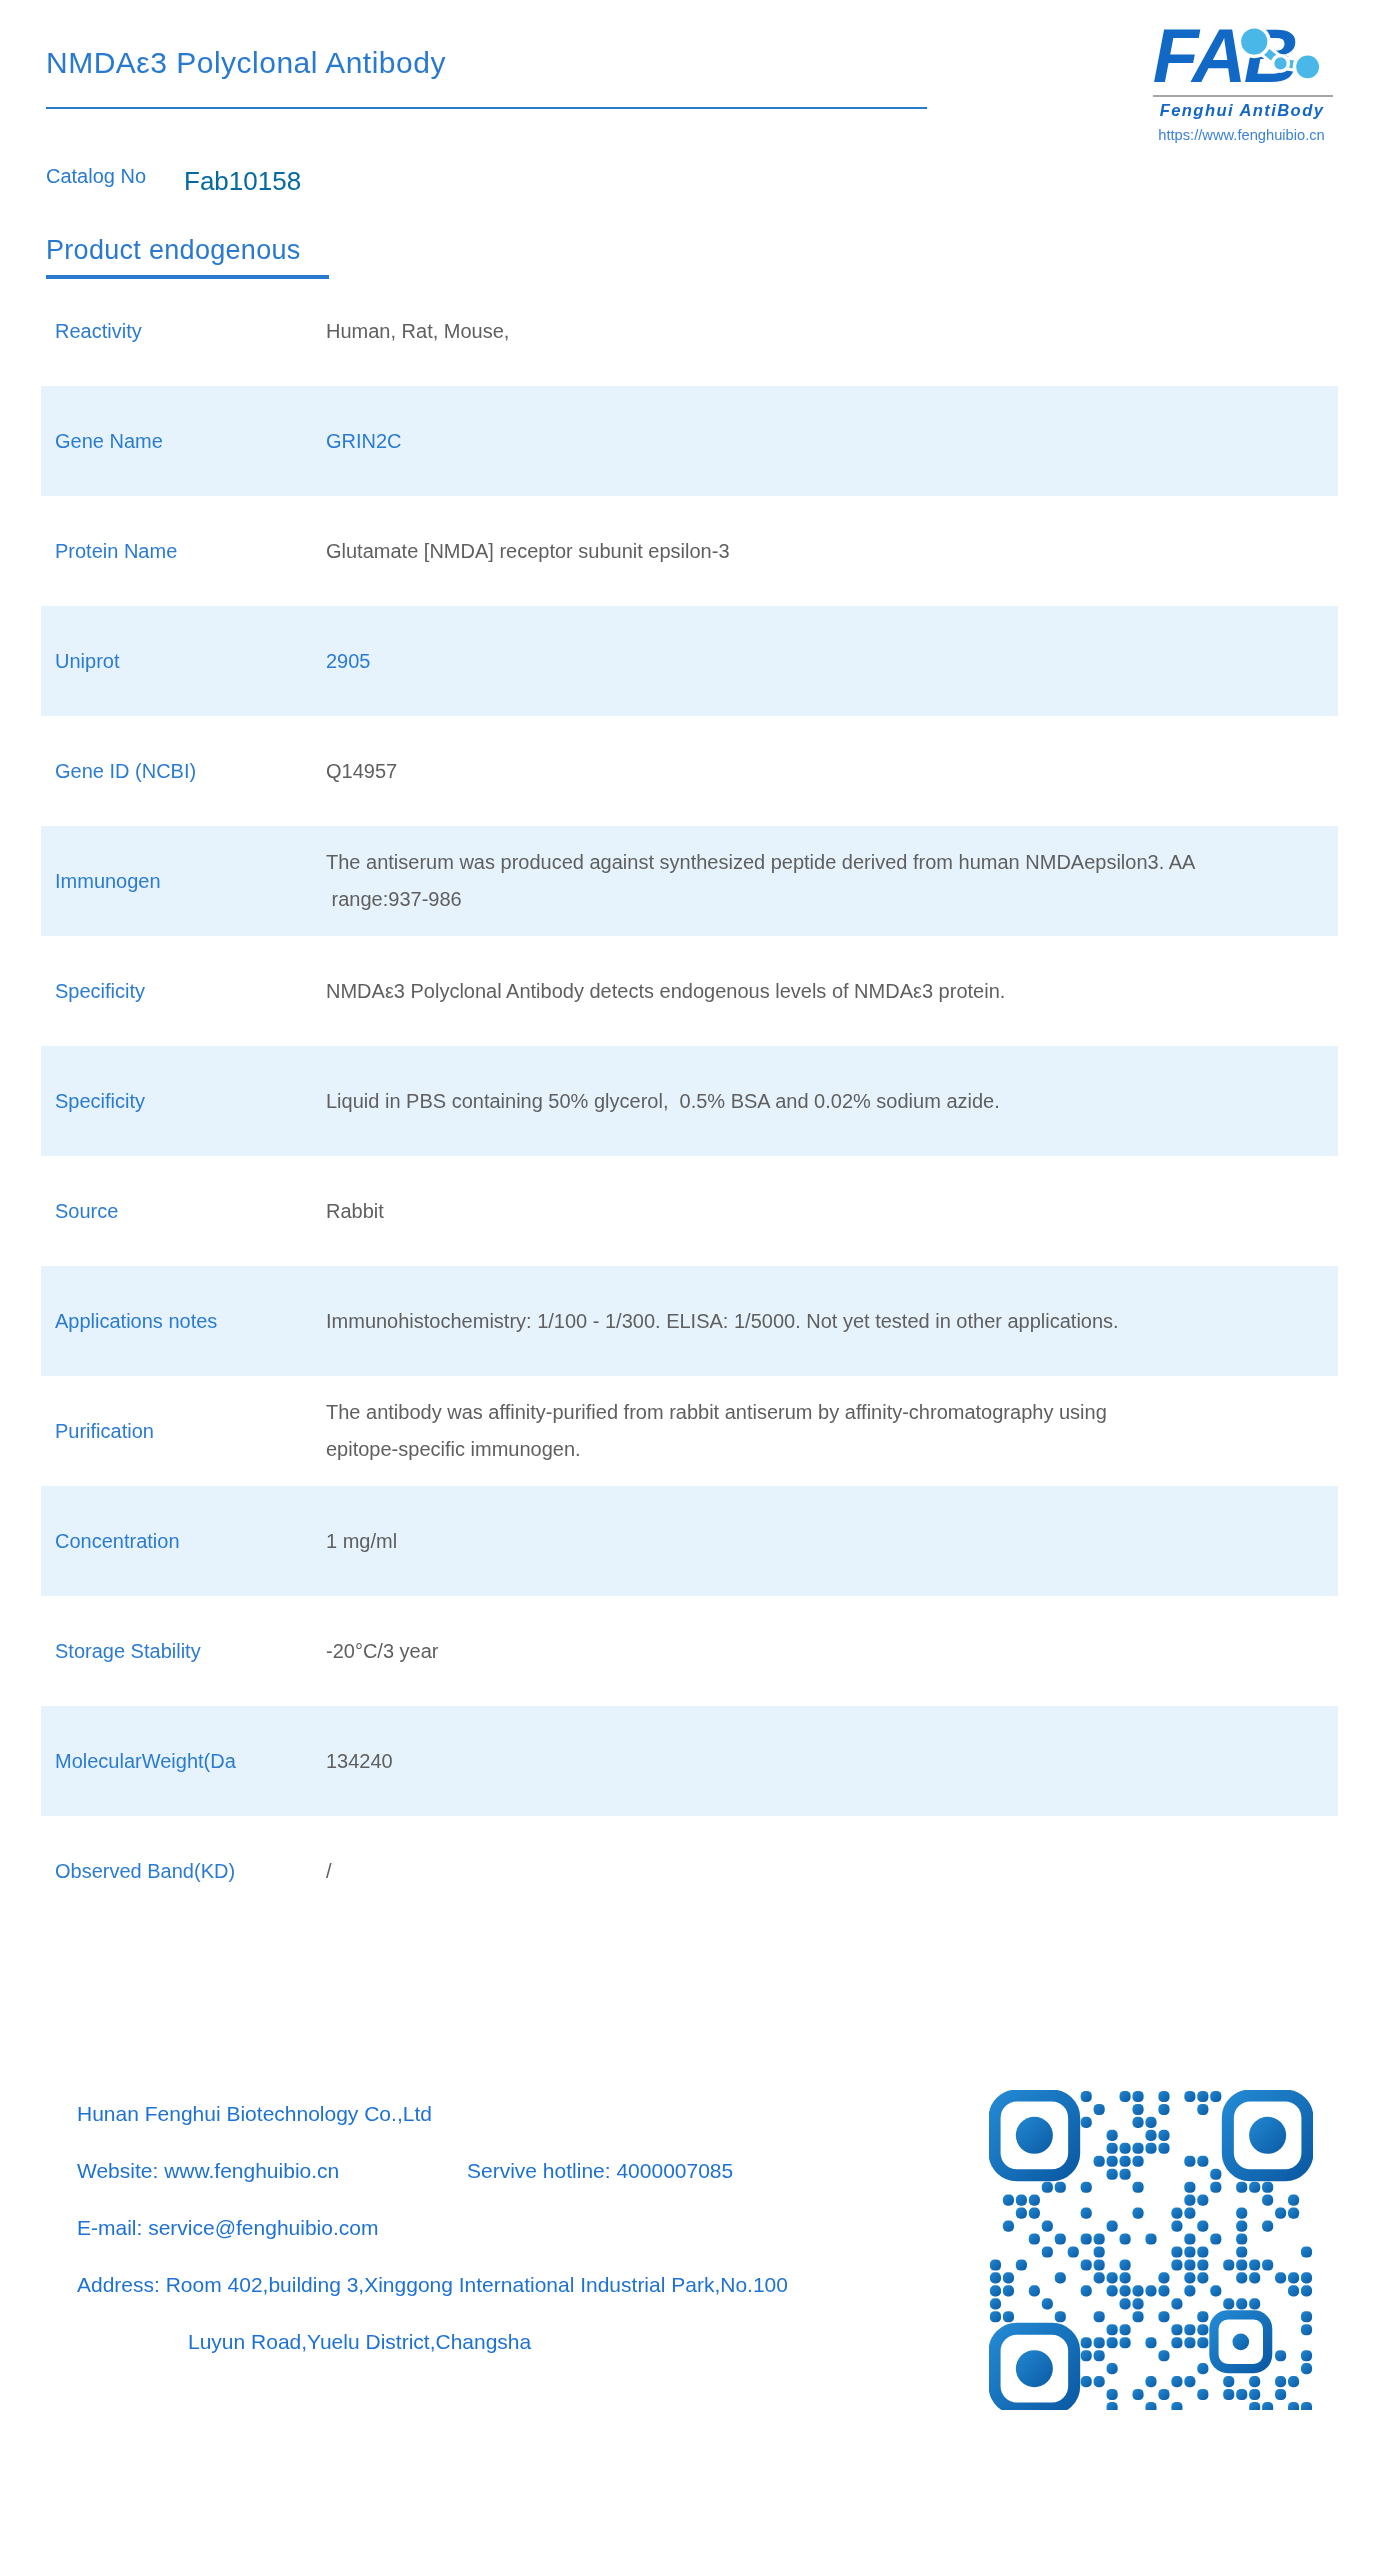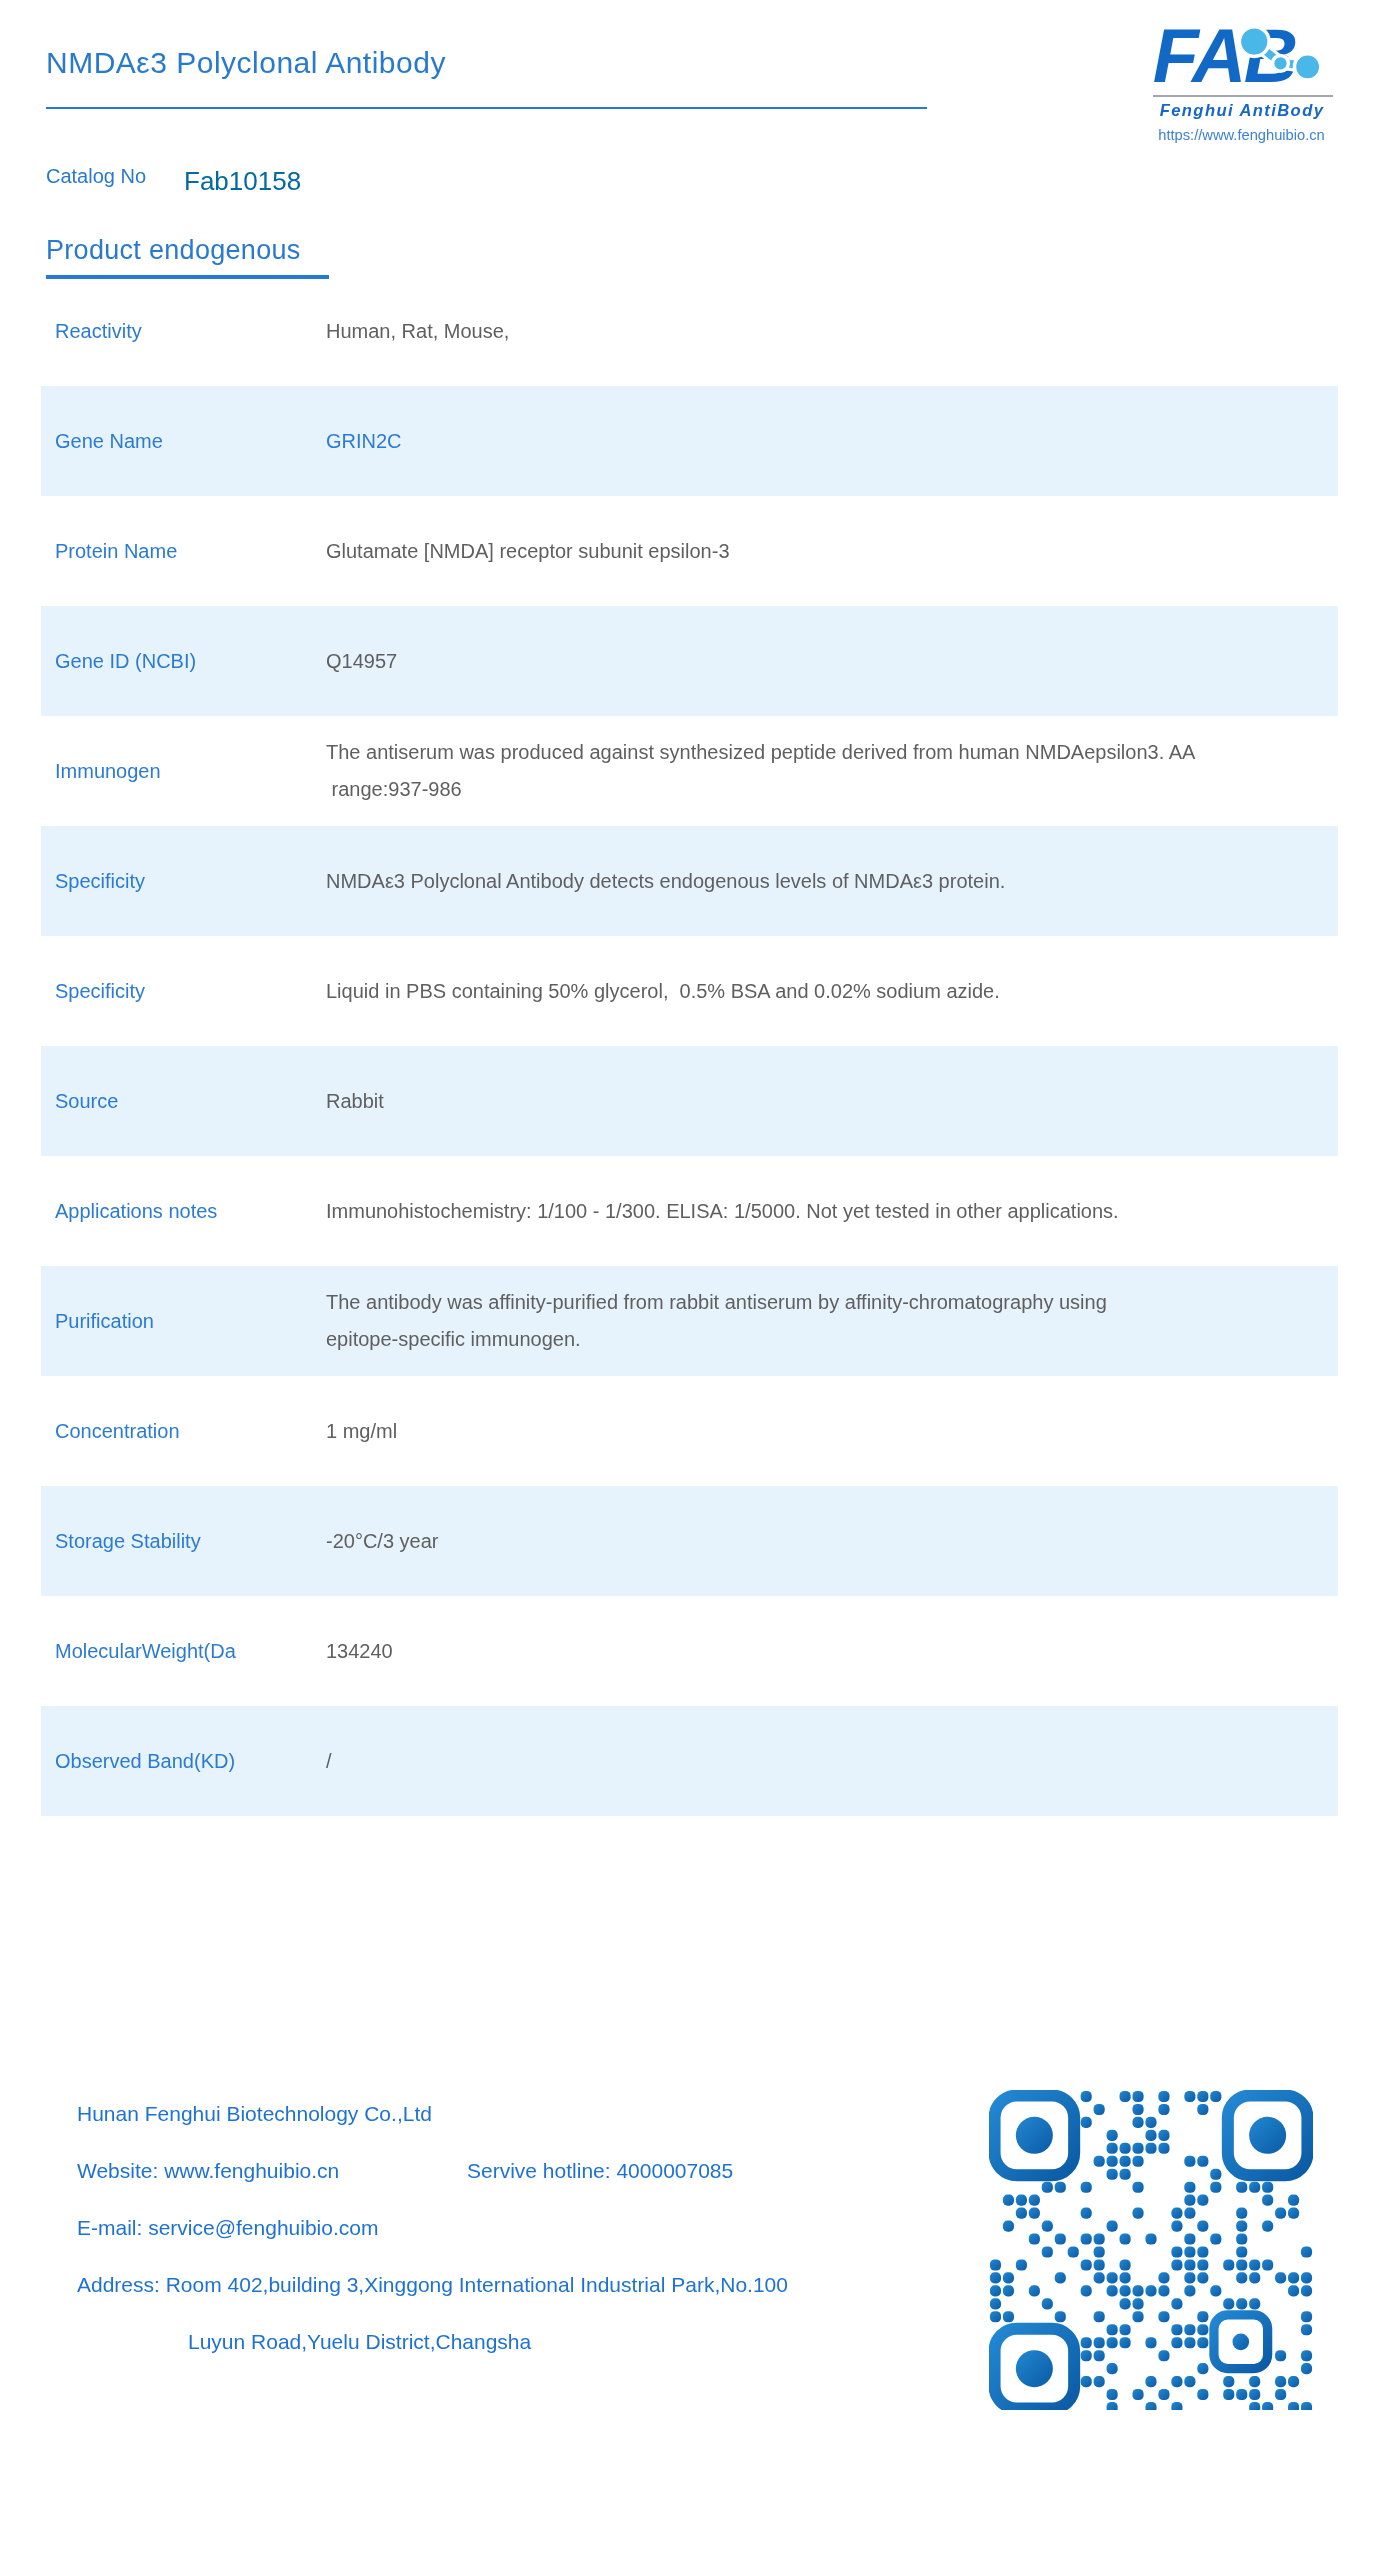--- a/index.html
+++ b/index.html
@@ -110,20 +110,24 @@
       <div class="tlabel">Reactivity</div>
       <div class="tvalue">Human, Rat, Mouse,</div>
     </div>
     <div class="trow">
       <div class="tlabel">Gene Name</div>
       <div class="tvalue blue-val">GRIN2C</div>
     </div>
     <div class="trow">
       <div class="tlabel">Protein Name</div>
       <div class="tvalue">Glutamate [NMDA] receptor subunit epsilon-3</div>
+    </div>
+    <div class="trow">
+      <div class="tlabel">Uniprot</div>
+      <div class="tvalue blue-val">2905</div>
     </div>
     <div class="trow">
       <div class="tlabel">Gene ID (NCBI)</div>
       <div class="tvalue">Q14957</div>
     </div>
     <div class="trow">
       <div class="tlabel">Immunogen</div>
       <div class="tvalue">The antiserum was produced against synthesized peptide derived from human NMDAepsilon3. AA
  range:937-986</div>
     </div>

